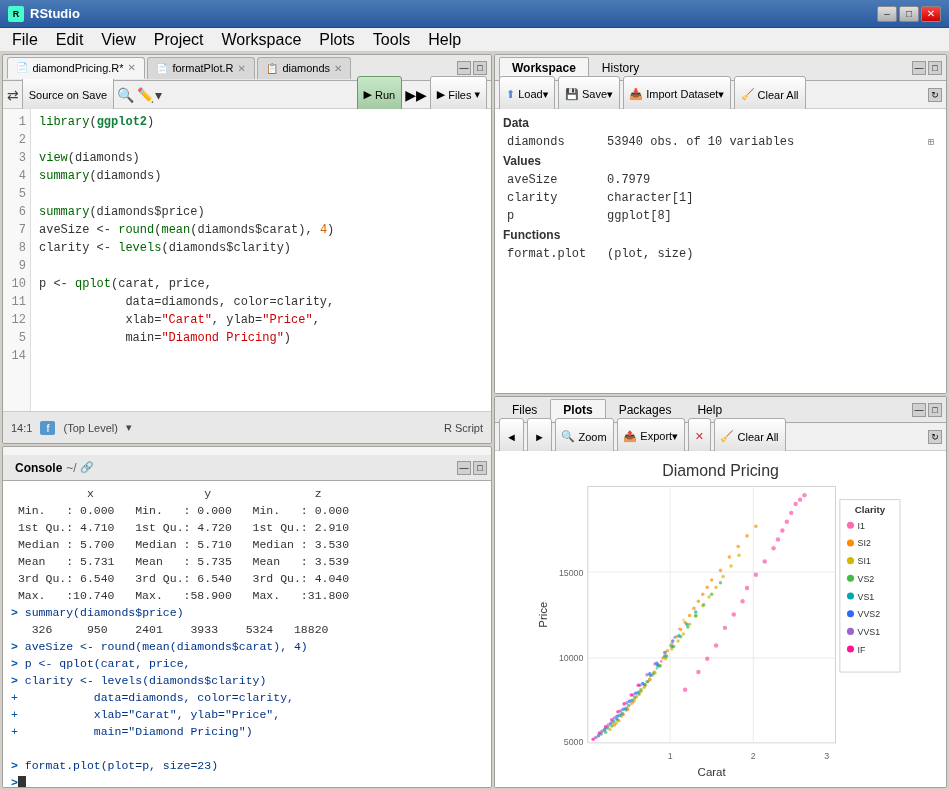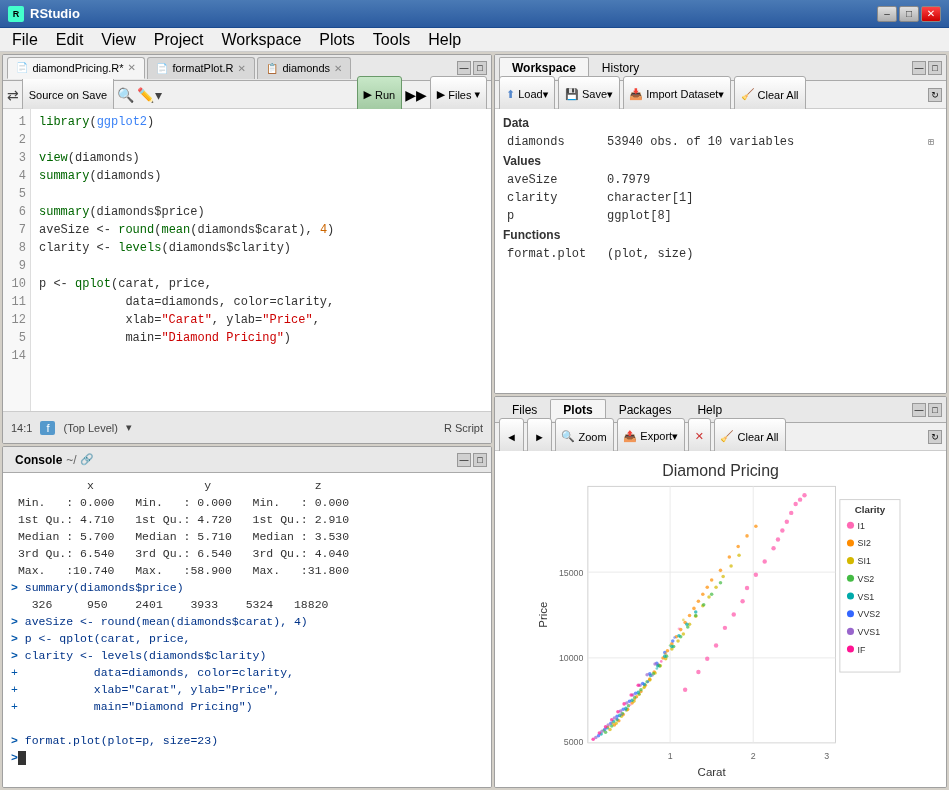--- a/index.html
+++ b/index.html
@@ -153,21 +153,21 @@
     #code-content {
       flex: 1;
       padding: 4px 8px;
       line-height: 18px;
       color: #333;
       overflow: auto;
       white-space: pre;
     }
 
     
-    .kw { color: #3b82f6; font-weight: normal; }
+    .kw { color: #15803d; font-weight: bold; }
     .fn { color: #006600; }
     .str { color: #cc0000; }
     .num { color: #cc6600; }
 
     
     .status-bar {
       background: #e8e8e8;
       border-top: 1px solid #ccc;
       display: flex;
       align-items: center;
@@ -181,20 +181,21 @@
     .status-bar .status-left { display: flex; gap: 8px; align-items: center; }
     #console-tab-bar {
       background: #e8e8e8;
       border-bottom: 1px solid #aaa;
       display: flex;
       align-items: center;
       height: 26px;
       padding: 0 4px;
       justify-content: space-between;
       flex-shrink: 0;
+      margin-top: 8px;
     }
     #console-title { font-weight: bold; font-size: 12px; padding: 0 8px; display: flex; align-items: center; gap: 4px; }
     #console-content {
       flex: 1;
       overflow: auto;
       background: white;
       padding: 4px 8px;
       font-family: 'Courier New', monospace;
       font-size: 11.5px;
       line-height: 17px;
@@ -452,20 +453,21 @@
         <div class="mini-controls">
           <div class="mini-btn">—</div>
           <div class="mini-btn">□</div>
         </div>
       </div>
       <div id="console-content">
         <div class="console-output">&nbsp;&nbsp;&nbsp;&nbsp;&nbsp;&nbsp;&nbsp;&nbsp;&nbsp;&nbsp;&nbsp;x&nbsp;&nbsp;&nbsp;&nbsp;&nbsp;&nbsp;&nbsp;&nbsp;&nbsp;&nbsp;&nbsp;&nbsp;&nbsp;&nbsp;&nbsp;&nbsp;y&nbsp;&nbsp;&nbsp;&nbsp;&nbsp;&nbsp;&nbsp;&nbsp;&nbsp;&nbsp;&nbsp;&nbsp;&nbsp;&nbsp;&nbsp;z&nbsp;&nbsp;&nbsp;&nbsp;&nbsp;&nbsp;&nbsp;&nbsp;&nbsp;</div>
         <div class="console-output">&nbsp;Min.&nbsp;&nbsp;&nbsp;: 0.000&nbsp;&nbsp;&nbsp;Min.&nbsp;&nbsp;&nbsp;: 0.000&nbsp;&nbsp;&nbsp;Min.&nbsp;&nbsp;&nbsp;: 0.000&nbsp;</div>
         <div class="console-output">&nbsp;1st Qu.: 4.710&nbsp;&nbsp;&nbsp;1st Qu.: 4.720&nbsp;&nbsp;&nbsp;1st Qu.: 2.910&nbsp;</div>
         <div class="console-output">&nbsp;Median : 5.700&nbsp;&nbsp;&nbsp;Median : 5.710&nbsp;&nbsp;&nbsp;Median : 3.530&nbsp;</div>
+        <div class="console-output">&nbsp;Mean&nbsp;&nbsp;&nbsp;: 5.731&nbsp;&nbsp;&nbsp;Mean&nbsp;&nbsp;&nbsp;: 5.735&nbsp;&nbsp;&nbsp;Mean&nbsp;&nbsp;&nbsp;: 3.539&nbsp;</div>
         <div class="console-output">&nbsp;3rd Qu.: 6.540&nbsp;&nbsp;&nbsp;3rd Qu.: 6.540&nbsp;&nbsp;&nbsp;3rd Qu.: 4.040&nbsp;</div>
         <div class="console-output">&nbsp;Max.&nbsp;&nbsp;&nbsp;:10.740&nbsp;&nbsp;&nbsp;Max.&nbsp;&nbsp;&nbsp;:58.900&nbsp;&nbsp;&nbsp;Max.&nbsp;&nbsp;&nbsp;:31.800&nbsp;</div>
         <div><span class="console-prompt">&gt;</span><span class="console-cmd"> summary(diamonds$price)</span></div>
         <div class="console-output">&nbsp;&nbsp;&nbsp;326&nbsp;&nbsp;&nbsp;&nbsp;&nbsp;950&nbsp;&nbsp;&nbsp;&nbsp;2401&nbsp;&nbsp;&nbsp;&nbsp;3933&nbsp;&nbsp;&nbsp;&nbsp;5324&nbsp;&nbsp;&nbsp;18820</div>
         <div><span class="console-prompt">&gt;</span><span class="console-cmd"> aveSize &lt;- round(mean(diamonds$carat), 4)</span></div>
         <div><span class="console-prompt">&gt;</span><span class="console-cmd"> p &lt;- qplot(carat, price,</span></div>
         <div><span class="console-prompt">&gt;</span><span class="console-cmd"> clarity &lt;- levels(diamonds$clarity)</span></div>
         <div><span class="console-plus">+</span><span class="console-cmd">&nbsp;&nbsp;&nbsp;&nbsp;&nbsp;&nbsp;&nbsp;&nbsp;&nbsp;&nbsp;&nbsp;data=diamonds, color=clarity,</span></div>
         <div><span class="console-plus">+</span><span class="console-cmd">&nbsp;&nbsp;&nbsp;&nbsp;&nbsp;&nbsp;&nbsp;&nbsp;&nbsp;&nbsp;&nbsp;xlab="Carat", ylab="Price",</span></div>
         <div><span class="console-plus">+</span><span class="console-cmd">&nbsp;&nbsp;&nbsp;&nbsp;&nbsp;&nbsp;&nbsp;&nbsp;&nbsp;&nbsp;&nbsp;main="Diamond Pricing")</span></div>

